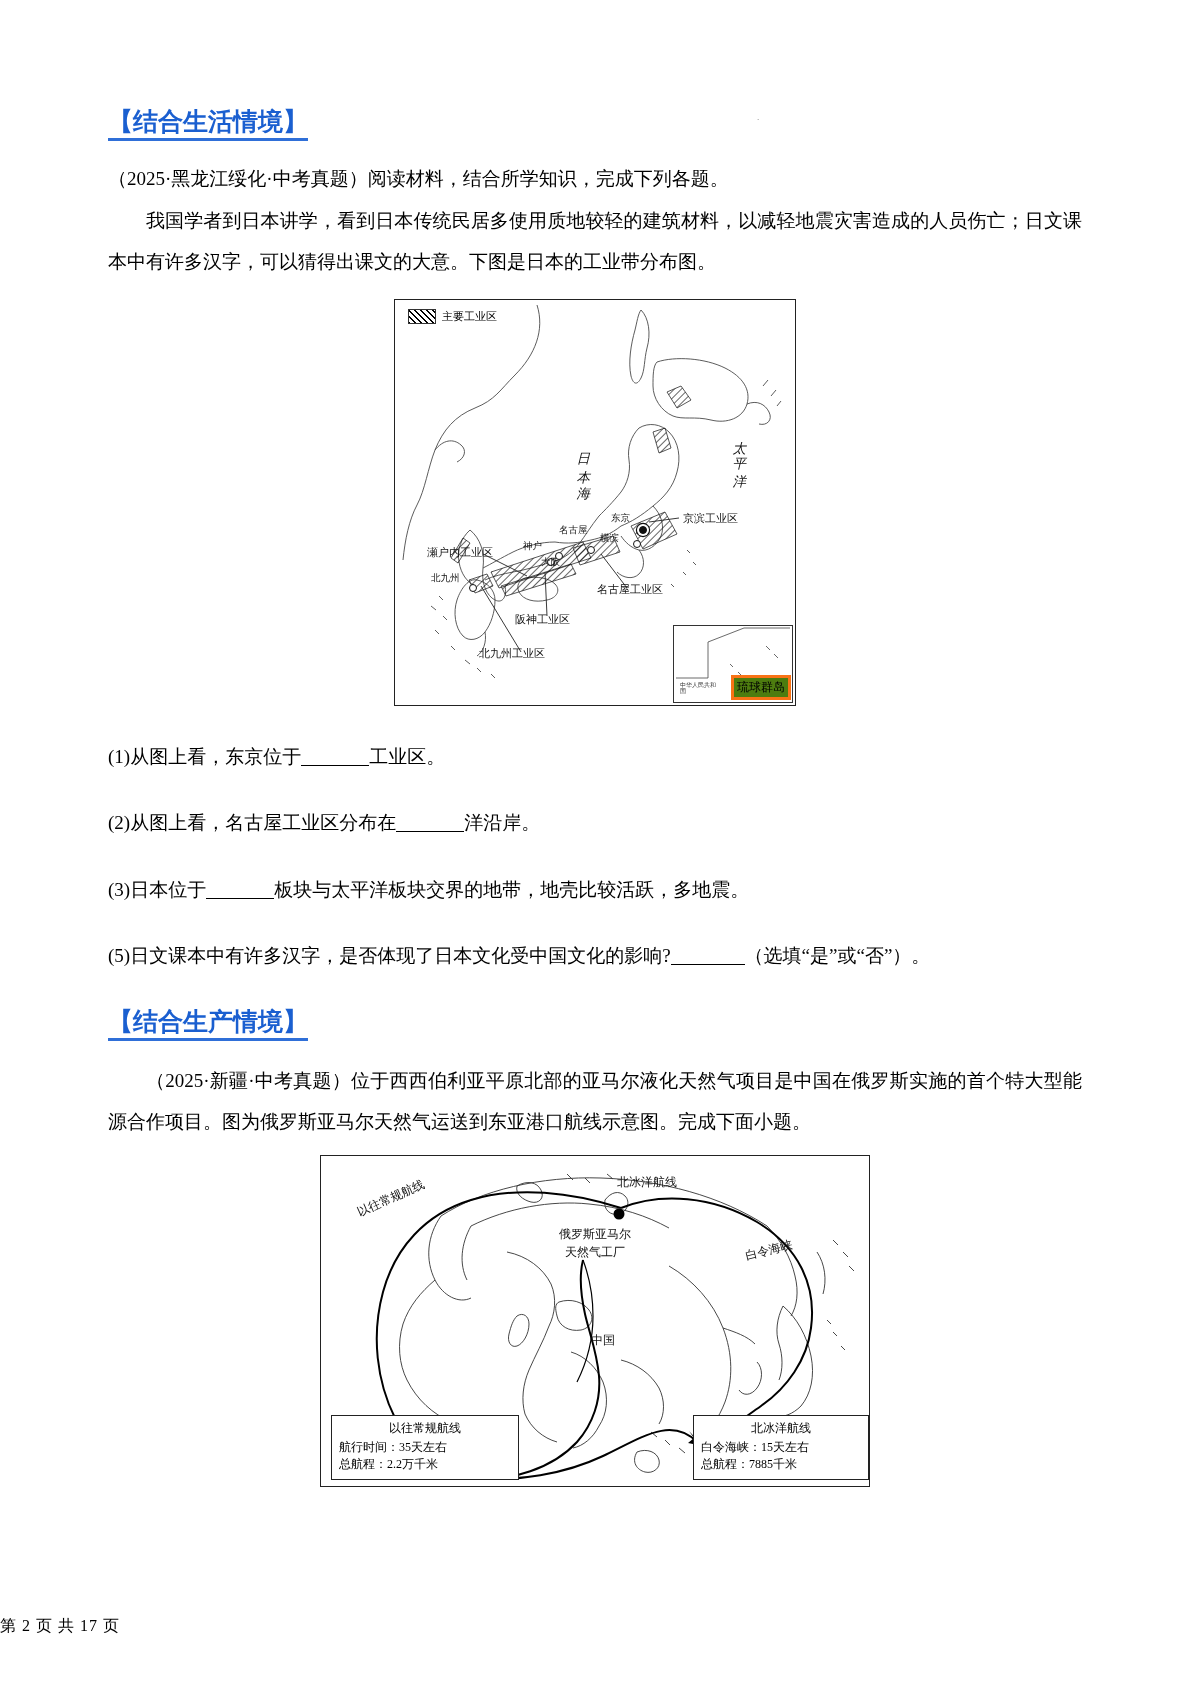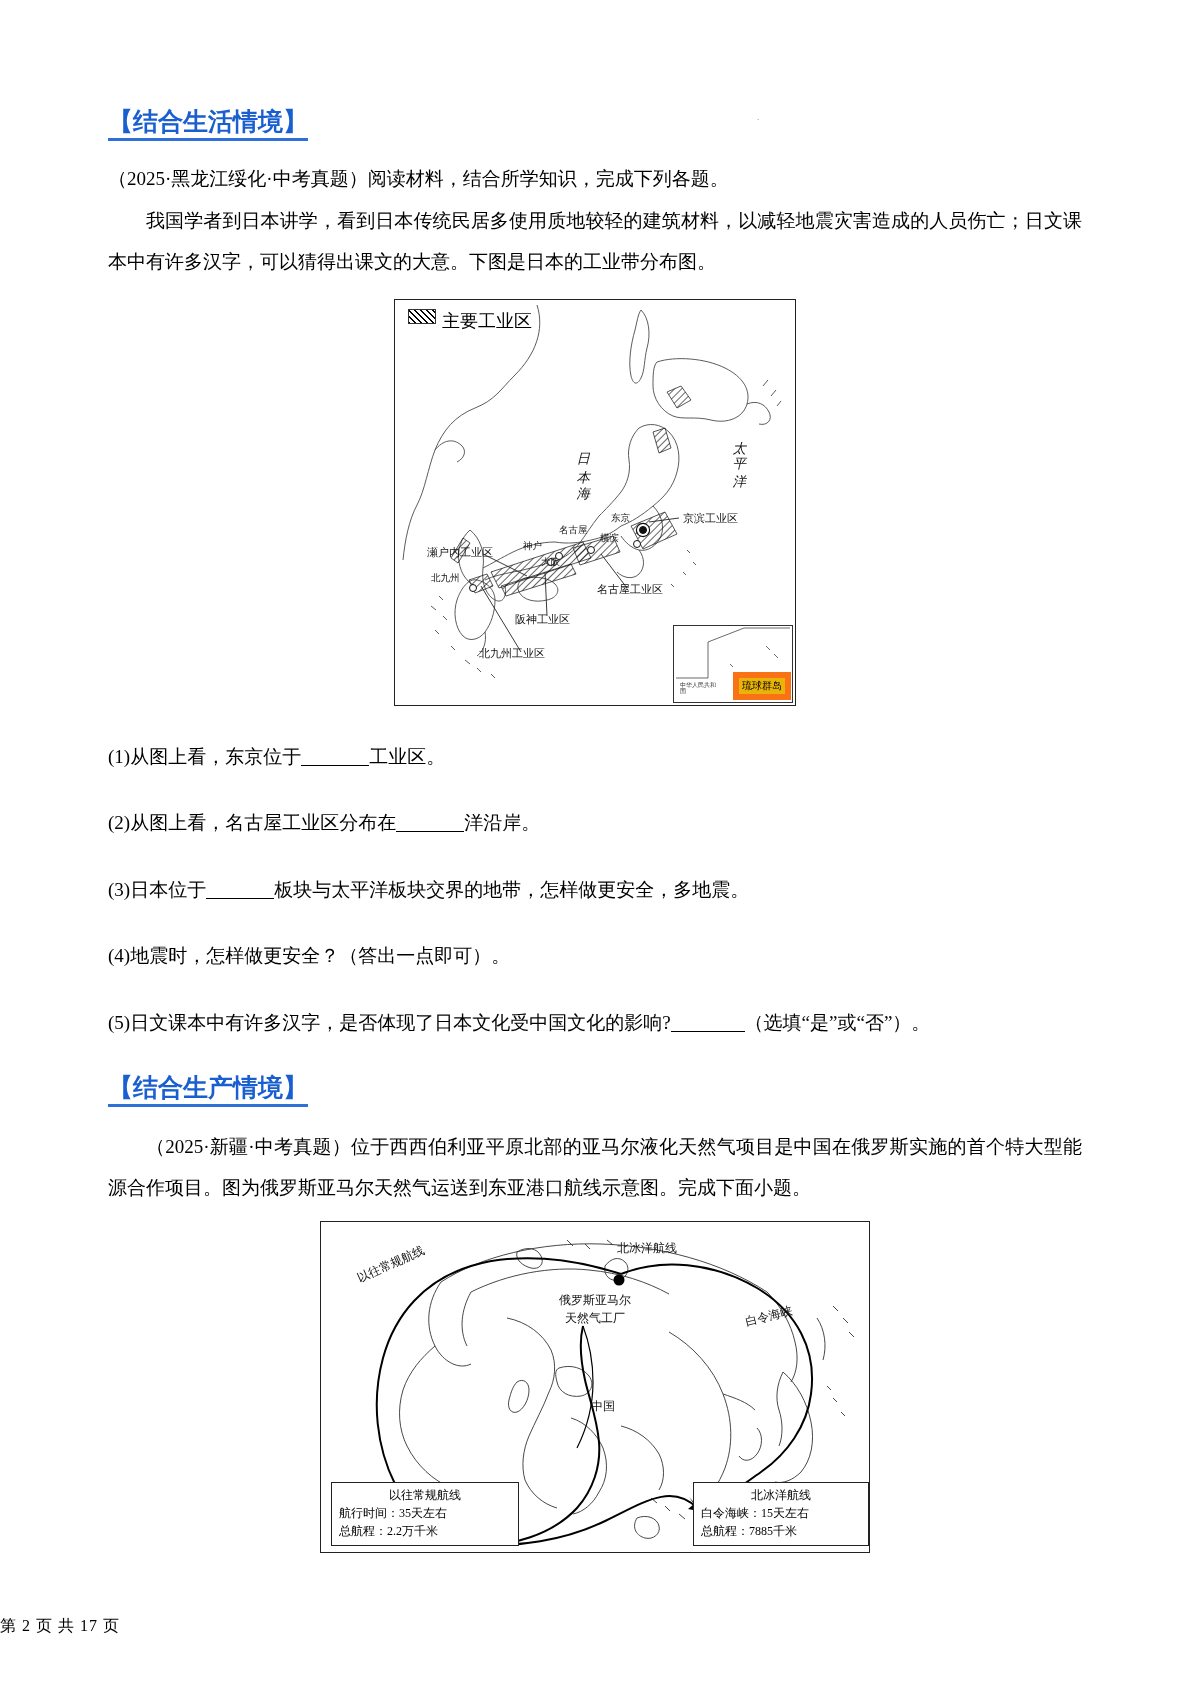--- a/index.html
+++ b/index.html
@@ -69,21 +69,21 @@
   .fig1{
     width:400px; height:405px;
     border:1.4px solid #222;
     position:relative;
     background:#fff;
     overflow:hidden;
   }
   .legend{
     position:absolute; top:9px; left:13px;
     display:flex; align-items:flex-start; gap:6px;
-    font-size:18px;
+    font-size:11px;
   }
   .legend-swatch{
     width:26px;height:13px;
     border:1px solid #333;
     background:repeating-linear-gradient(45deg,#000 0 1.4px,#fff 1.4px 4.2px);
   }
   .sea-label{
     position:absolute;
     font-size:13.5px;
     font-style:italic;
@@ -106,22 +106,22 @@
   }
   .city-dot.cap{ background:#111; box-shadow:0 0 0 2px #fff,0 0 0 3.2px #111; }
   .inset{
     position:absolute; right:2px; bottom:2px;
     width:118px;height:76px;
     border:1px solid #333;
     background:#fff;
   }
   .inset-cap{
     position:absolute; right:4px; bottom:5px;
-    font-size:10px; border:6px solid #f97316; padding:1px 3px;
-    background:#eab308;
+    font-size:12px; border:3px solid #f97316; padding:1px 3px;
+    background:#4d7c0f;
   }
   .inset-txt{
     position:absolute; left:6px; bottom:7px;
     font-size:6px; color:#333; line-height:1.1; width:40px;
   }
 
   
   .fig2-wrap{ display:flex; justify-content:center; margin:12px 0 0 0;}
   .fig2{
     width:548px;height:330px;
@@ -291,26 +291,23 @@
 
   <div class="q">
     <span>(1)</span><span>从图上看，东京位于</span><span class="blank"></span><span>工业区。</span>
   </div>
 
   <div class="q">
     <span>(2)</span><span>从图上看，名古屋工业区分布在</span><span class="blank"></span><span>洋沿岸。</span>
   </div>
 
   <div class="q">
-    <span>(3)</span><span>日本位于</span><span class="blank"></span><span>板块与太平洋板块交界的地带，怎样做更安全，多地震。</span>
-  </div>
-
-  <div class="q">
-    <span>(4)</span><span>地震时，怎样做更安全？（答出一点即可）。</span>
-  </div>
+    <span>(3)</span><span>日本位于</span><span class="blank"></span><span>板块与太平洋板块交界的地带，地壳比较活跃，多地震。</span>
+  </div>
+
 
   <div class="q">
     <span>(5)</span><span>日文课本中有许多汉字，是否体现了日本文化受中国文化的影响?</span><span class="blank wide"></span><span>（选填“是”或“否”）。</span>
   </div>
 
   <div class="sec-head-wrap second">
     <div class="sec-head">【结合生产情境】</div>
   </div>
 
   <div class="para indent">（2025·新疆·中考真题）位于西西伯利亚平原北部的亚马尔液化天然气项目是中国在俄罗斯实施的首个特大型能源合作项目。图为俄罗斯亚马尔天然气运送到东亚港口航线示意图。完成下面小题。</div>

